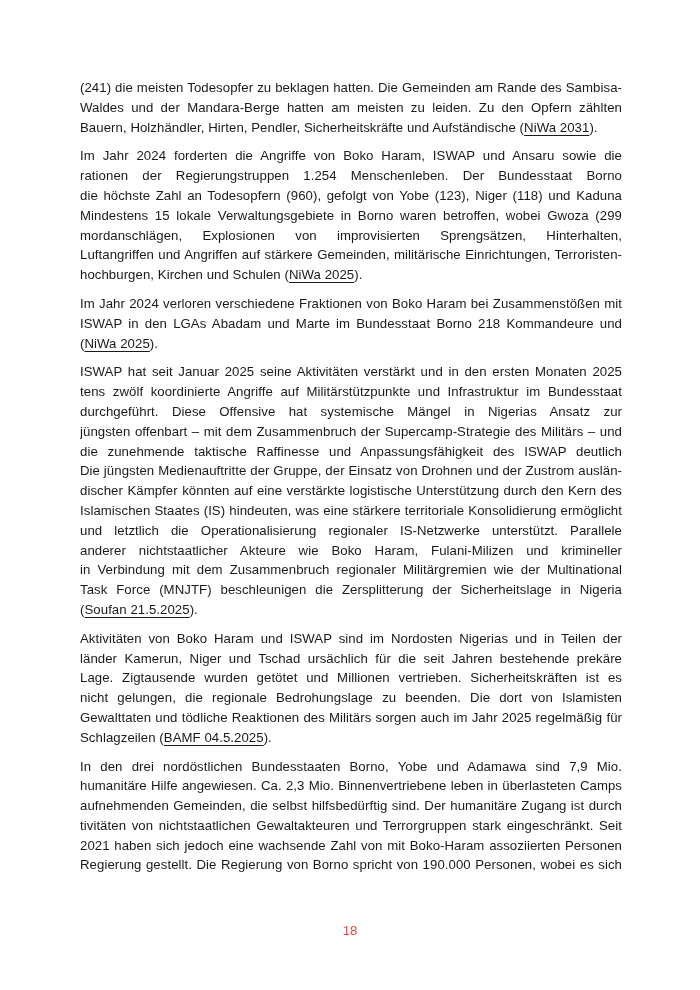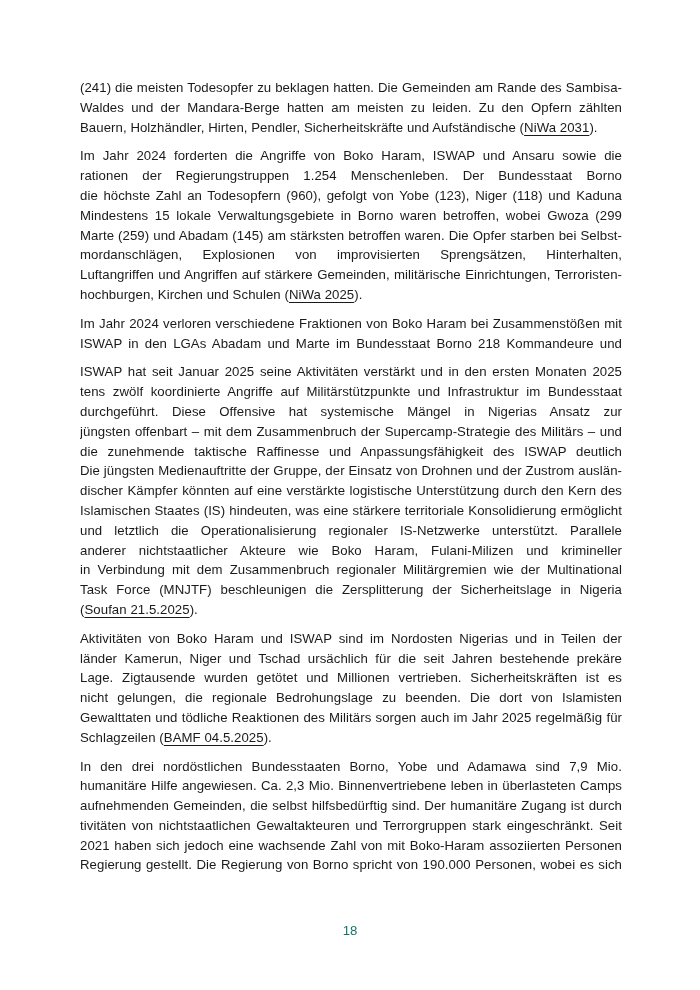--- a/index.html
+++ b/index.html
@@ -39,46 +39,46 @@
     text-underline-offset: 2.5px;
     cursor: pointer;
   }
   .footer {
     position: absolute;
     left: 0; top: 921px;
     width: 700px;
     text-align: center;
     font-size: 13.2px;
     line-height: 19.8px;
-    color: #0f766e;
+    color: #ef4444;
   }
 </style>
 </head>
 <body>
 
 <div class="page">
   <main class="body-area" id="doc-body">
       <div class="para">
         <div class="line"><span>(241) die meisten Todesopfer zu beklagen hatten. Die Gemeinden am Rande des Sambisa-</span></div>
         <div class="line"><span>Waldes und der Mandara-Berge hatten am meisten zu leiden. Zu den Opfern zählten Fischer,</span></div>
         <div class="line last"><span>Bauern, Holzhändler, Hirten, Pendler, Sicherheitskräfte und Aufständische (</span><span class="citation">NiWa 2031</span><span>).</span></div>
       </div>
       <div class="para">
         <div class="line"><span>Im Jahr 2024 forderten die Angriffe von Boko Haram, ISWAP und Ansaru sowie die Gegenope-</span></div>
         <div class="line"><span>rationen der Regierungstruppen 1.254 Menschenleben. Der Bundesstaat Borno verzeichnete</span></div>
         <div class="line"><span>die höchste Zahl an Todesopfern (960), gefolgt von Yobe (123), Niger (118) und Kaduna (53).</span></div>
         <div class="line"><span>Mindestens 15 lokale Verwaltungsgebiete in Borno waren betroffen, wobei Gwoza (299 Tote),</span></div>
-        <div class="line"><span>Marte (259) und Abadam (145) am stärksten betroffen waren. Die Opfer starben bei Selbst-</span></div>
         <div class="line"><span>mordanschlägen, Explosionen von improvisierten Sprengsätzen, Hinterhalten, Entführungen,</span></div>
         <div class="line"><span>Luftangriffen und Angriffen auf stärkere Gemeinden, militärische Einrichtungen, Terroristen-</span></div>
         <div class="line last"><span>hochburgen, Kirchen und Schulen (</span><span class="citation">NiWa 2025</span><span>).</span></div>
       </div>
       <div class="para">
         <div class="line"><span>Im Jahr 2024 verloren verschiedene Fraktionen von Boko Haram bei Zusammenstößen mit</span></div>
         <div class="line"><span>ISWAP in den LGAs Abadam und Marte im Bundesstaat Borno 218 Kommandeure und Kämpfer</span></div>
+        <div class="line last"><span>(</span><span class="citation">NiWa 2025</span><span>).</span></div>
       </div>
       <div class="para">
         <div class="line"><span>ISWAP hat seit Januar 2025 seine Aktivitäten verstärkt und in den ersten Monaten 2025 mindes-</span></div>
         <div class="line"><span>tens zwölf koordinierte Angriffe auf Militärstützpunkte und Infrastruktur im Bundesstaat Borno</span></div>
         <div class="line"><span>durchgeführt. Diese Offensive hat systemische Mängel in Nigerias Ansatz zur Terrorismusbe-</span></div>
         <div class="line"><span>jüngsten offenbart – mit dem Zusammenbruch der Supercamp-Strategie des Militärs – und</span></div>
         <div class="line"><span>die zunehmende taktische Raffinesse und Anpassungsfähigkeit des ISWAP deutlich gemacht.</span></div>
         <div class="line"><span>Die jüngsten Medienauftritte der Gruppe, der Einsatz von Drohnen und der Zustrom auslän-</span></div>
         <div class="line"><span>discher Kämpfer könnten auf eine verstärkte logistische Unterstützung durch den Kern des</span></div>
         <div class="line"><span>Islamischen Staates (IS) hindeuten, was eine stärkere territoriale Konsolidierung ermöglicht</span></div>

